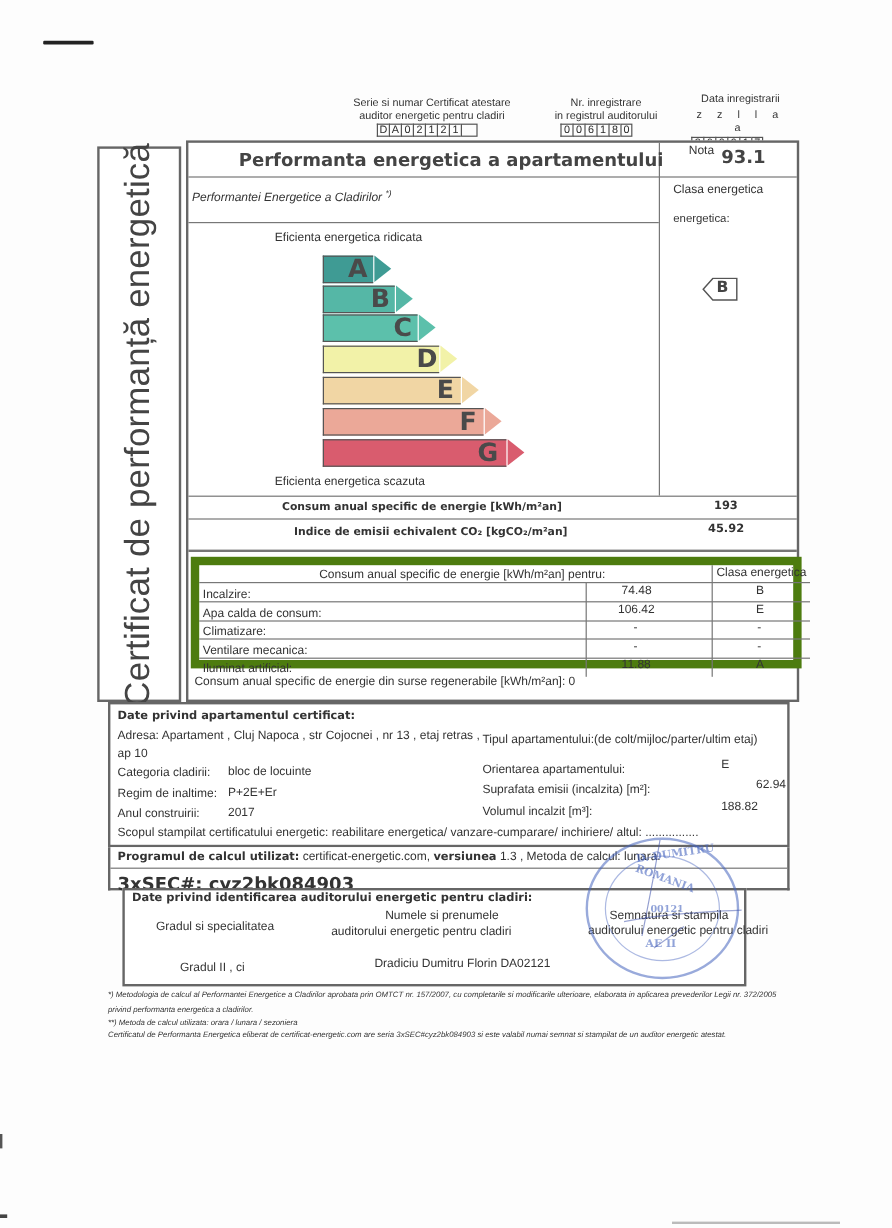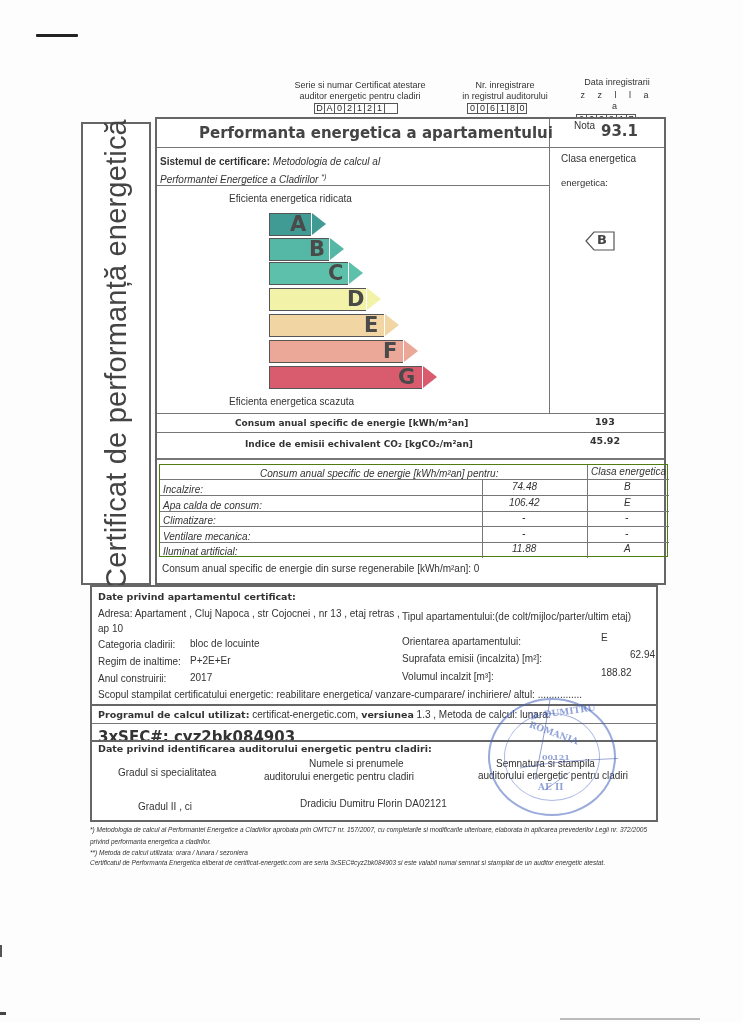--- a/index.html
+++ b/index.html
@@ -34,27 +34,27 @@
   .ital { font-style: italic; }
 
   
   .bar { position: absolute; height: 23px; border: 1.5px solid #555; border-right: none; }
   .bar .tip { position: absolute; top: -1.5px; width: 0; height: 0; border-top: 11.5px solid transparent; border-bottom: 11.5px solid transparent; }
   .bar .letter { position: absolute; top: -2px; font-family: "DejaVu Sans", sans-serif; font-weight: bold; font-size: 21px; color: #4a4a4a; }
 
   .class-marker { left: 585px; top: 231px; width: 30px; height: 20px; }
 
   
-  .tbl-box { position: absolute; border: 1px solid #4d7c0f; font-style: italic; }
+  .tbl-box { position: absolute; border: 7px solid #4d7c0f; }
   .cell-txt { position: absolute; font-family: "Liberation Sans", sans-serif; font-size: 10px; color: #333; white-space: nowrap; }
 
   
   .box2 { left: 90px; top: 585px; width: 568px; height: 121px; border: 2px solid #666; background: #fff; }
   .box3 { left: 90px; top: 706px; width: 568px; height: 36px; border: 2px solid #666; border-top: none; background: #fff; }
-  .box4 { left: 90px; top: 740px; width: 568px; height: 82px; border: 2px solid #666; background: #fff; }
+  .box4 { left: 102px; top: 740px; width: 520px; height: 82px; border: 2px solid #666; background: #fff; }
 
   .foot { font-family: "Liberation Sans", sans-serif; font-style: italic; font-size: 6.5px; color: #333; white-space: nowrap; }
 
   .stamp { left: 488px; top: 698px; width: 128px; height: 118px; border-radius: 50%; border: 2px solid rgba(70,100,190,0.55); }
   .stamp-inner { position: absolute; left: 14px; top: 13px; width: 96px; height: 88px; border-radius: 50%; border: 1.5px solid rgba(70,100,190,0.45); }
   .stamp-txt { position: absolute; font-family: "DejaVu Serif", serif; font-size: 9px; color: rgba(70,100,190,0.6); font-weight: bold; }
 </style>
 </head>
 <body>
 
@@ -120,21 +120,20 @@
 
   <div class="abs title" style="left:42px; top:5px;">Performanta energetica a apartamentului</div>
 
   <div class="abs small" style="left:404px; top:2px; text-align:center; line-height:10px;">
     <div>Nota</div>
     <div style="font-size:9.5px;margin-top:47px;">energetica:</div>
   </div>
   <div class="abs title" style="left:444px; top:3px; font-size:15px;">93.1</div>
 
   <div class="abs small" style="left:3px; top:35px; line-height:15px;">
-    <div><span class="bold">Sistemul de certificare:</span> <span class="ital">Metodologia de calcul al</span></div>
     <div class="ital"><span>Performantei Energetice a Cladirilor</span> <sup style="font-size:7px;">*)</sup></div>
   </div>
 
   <div class="abs small" style="left:404px; top:34px;">Clasa energetica</div>
 
   <div class="abs small" style="left:72px; top:74px;">Eficienta energetica ridicata</div>
   <div class="abs small" style="left:72px; top:277px;">Eficienta energetica scazuta</div>
 
   <div class="abs small bold" style="left:78px; top:299px; font-size:10px; font-family:'DejaVu Sans',sans-serif; font-size:9px;">Consum anual specific de energie [kWh/m²an]</div>
   <div class="abs small bold" style="left:438px; top:297px; font-size:9.5px; font-family:'DejaVu Sans',sans-serif;">193</div>

